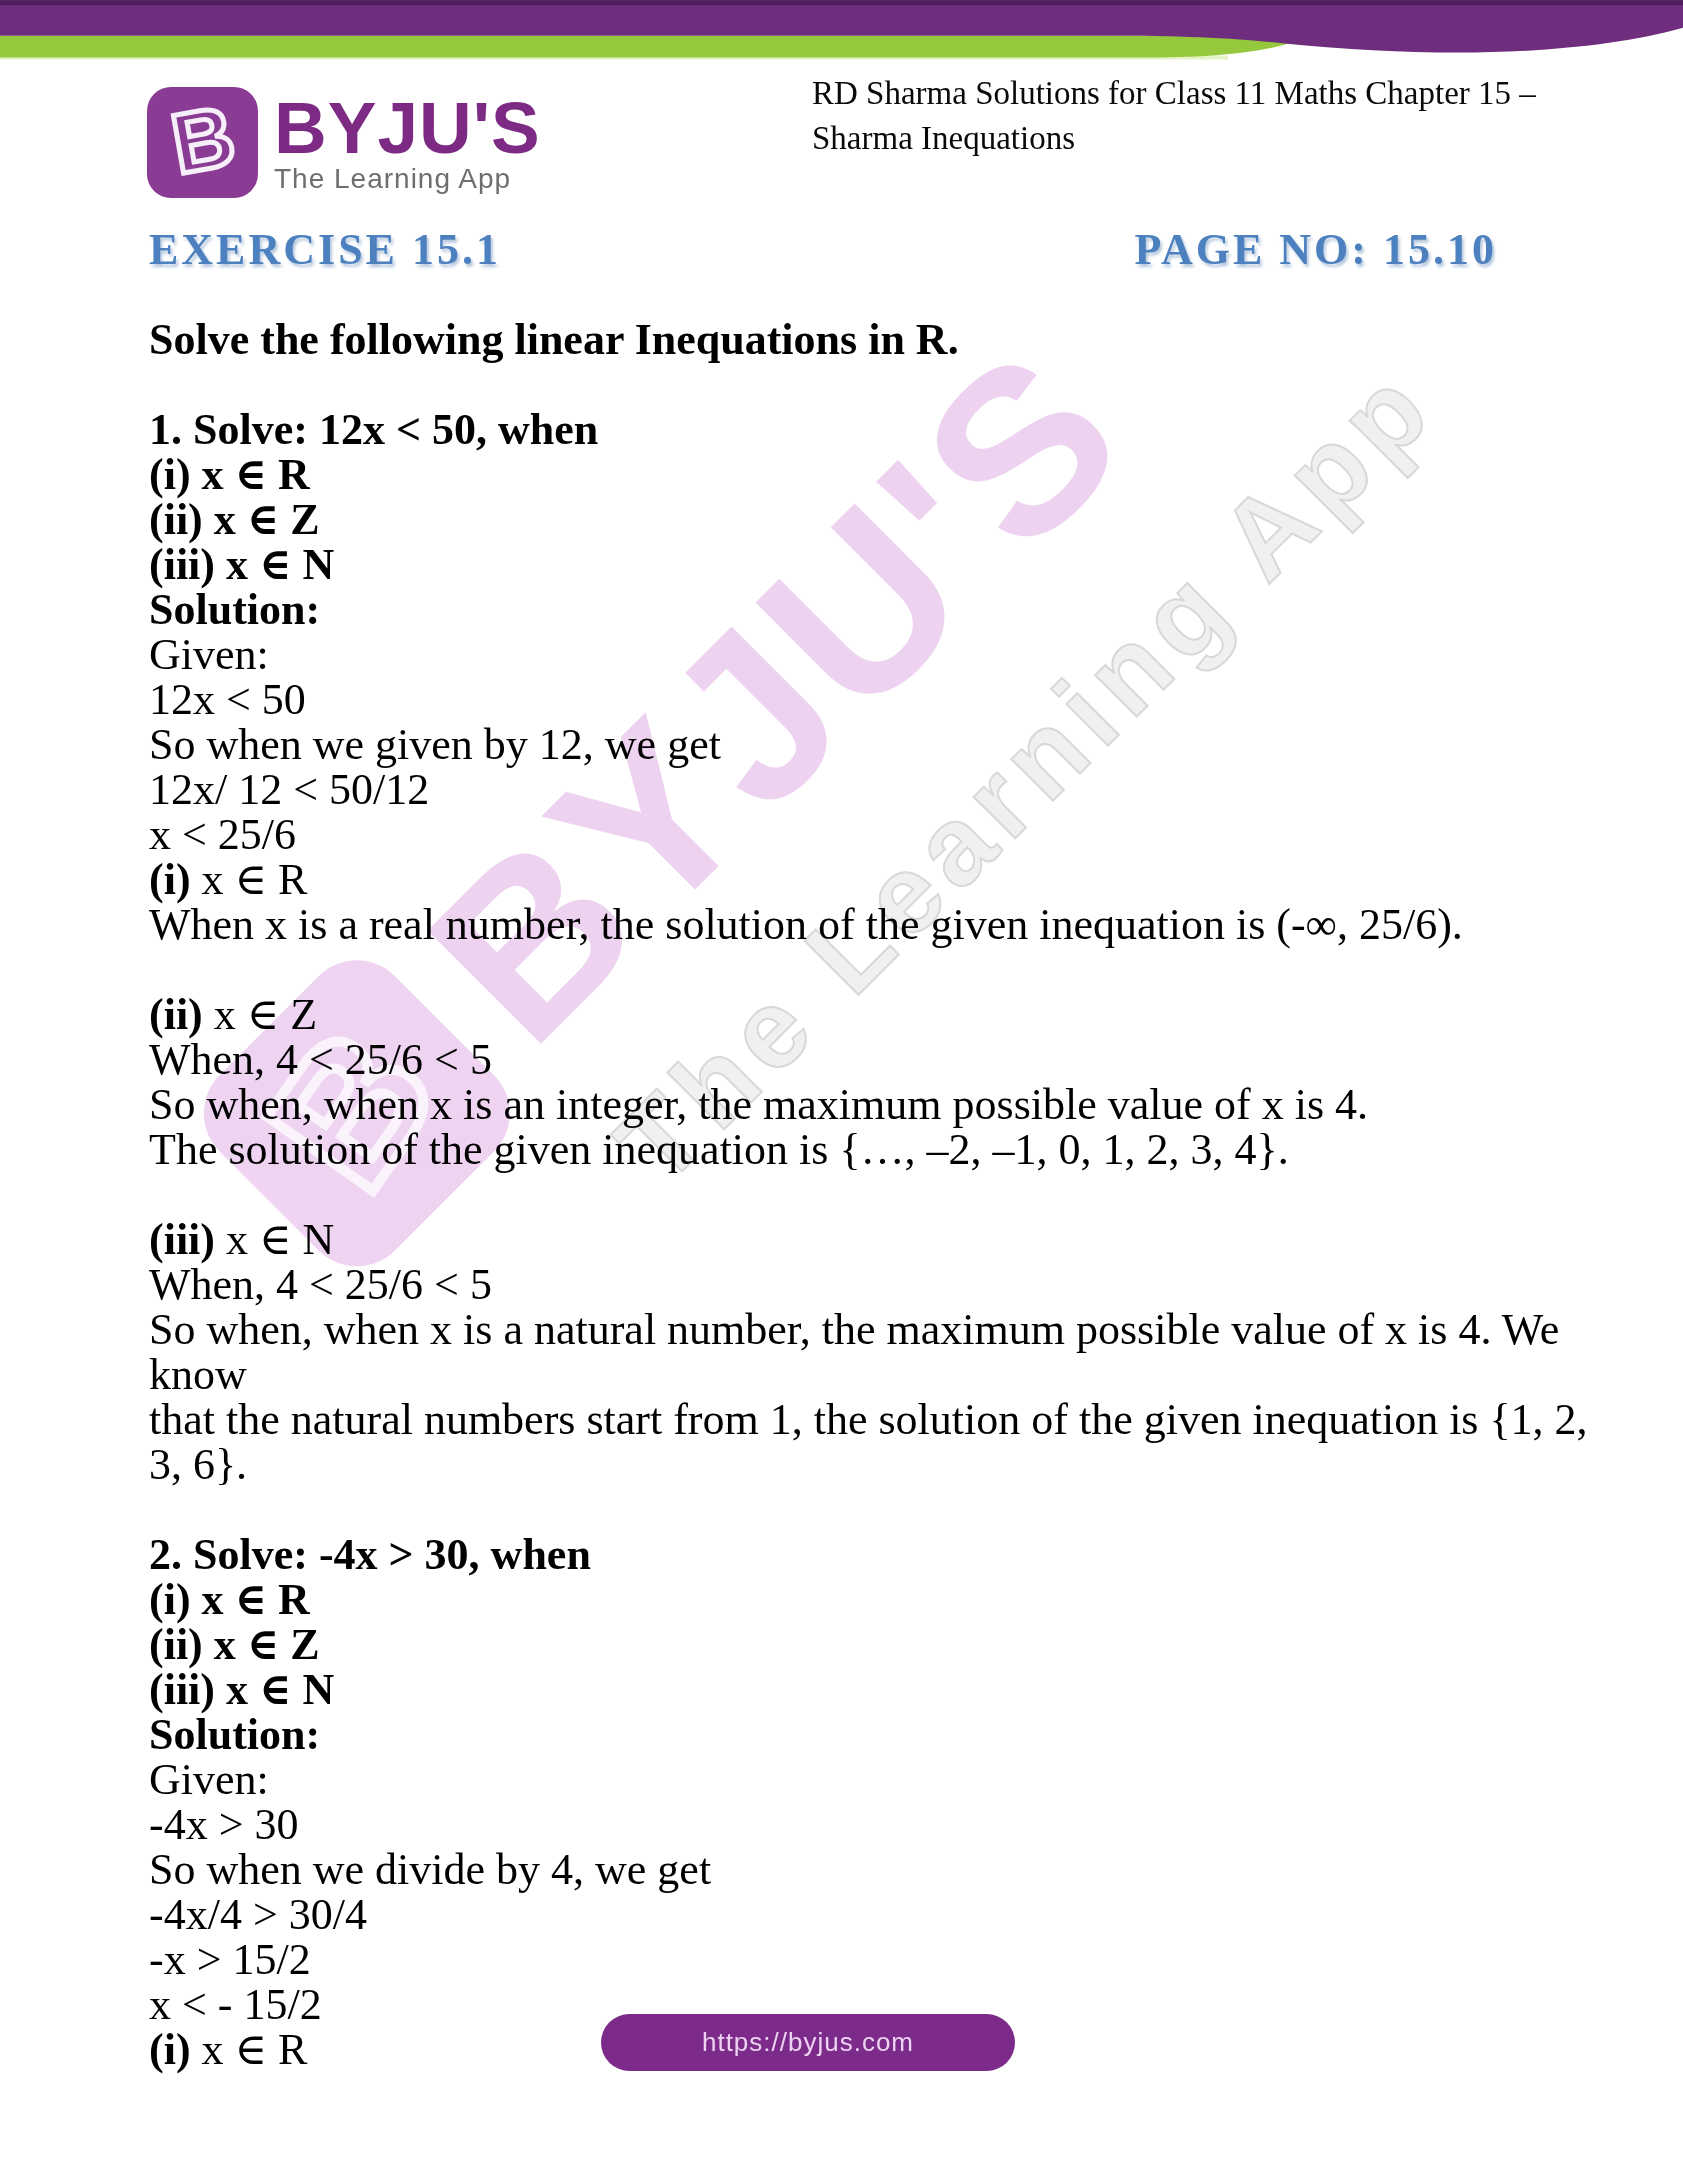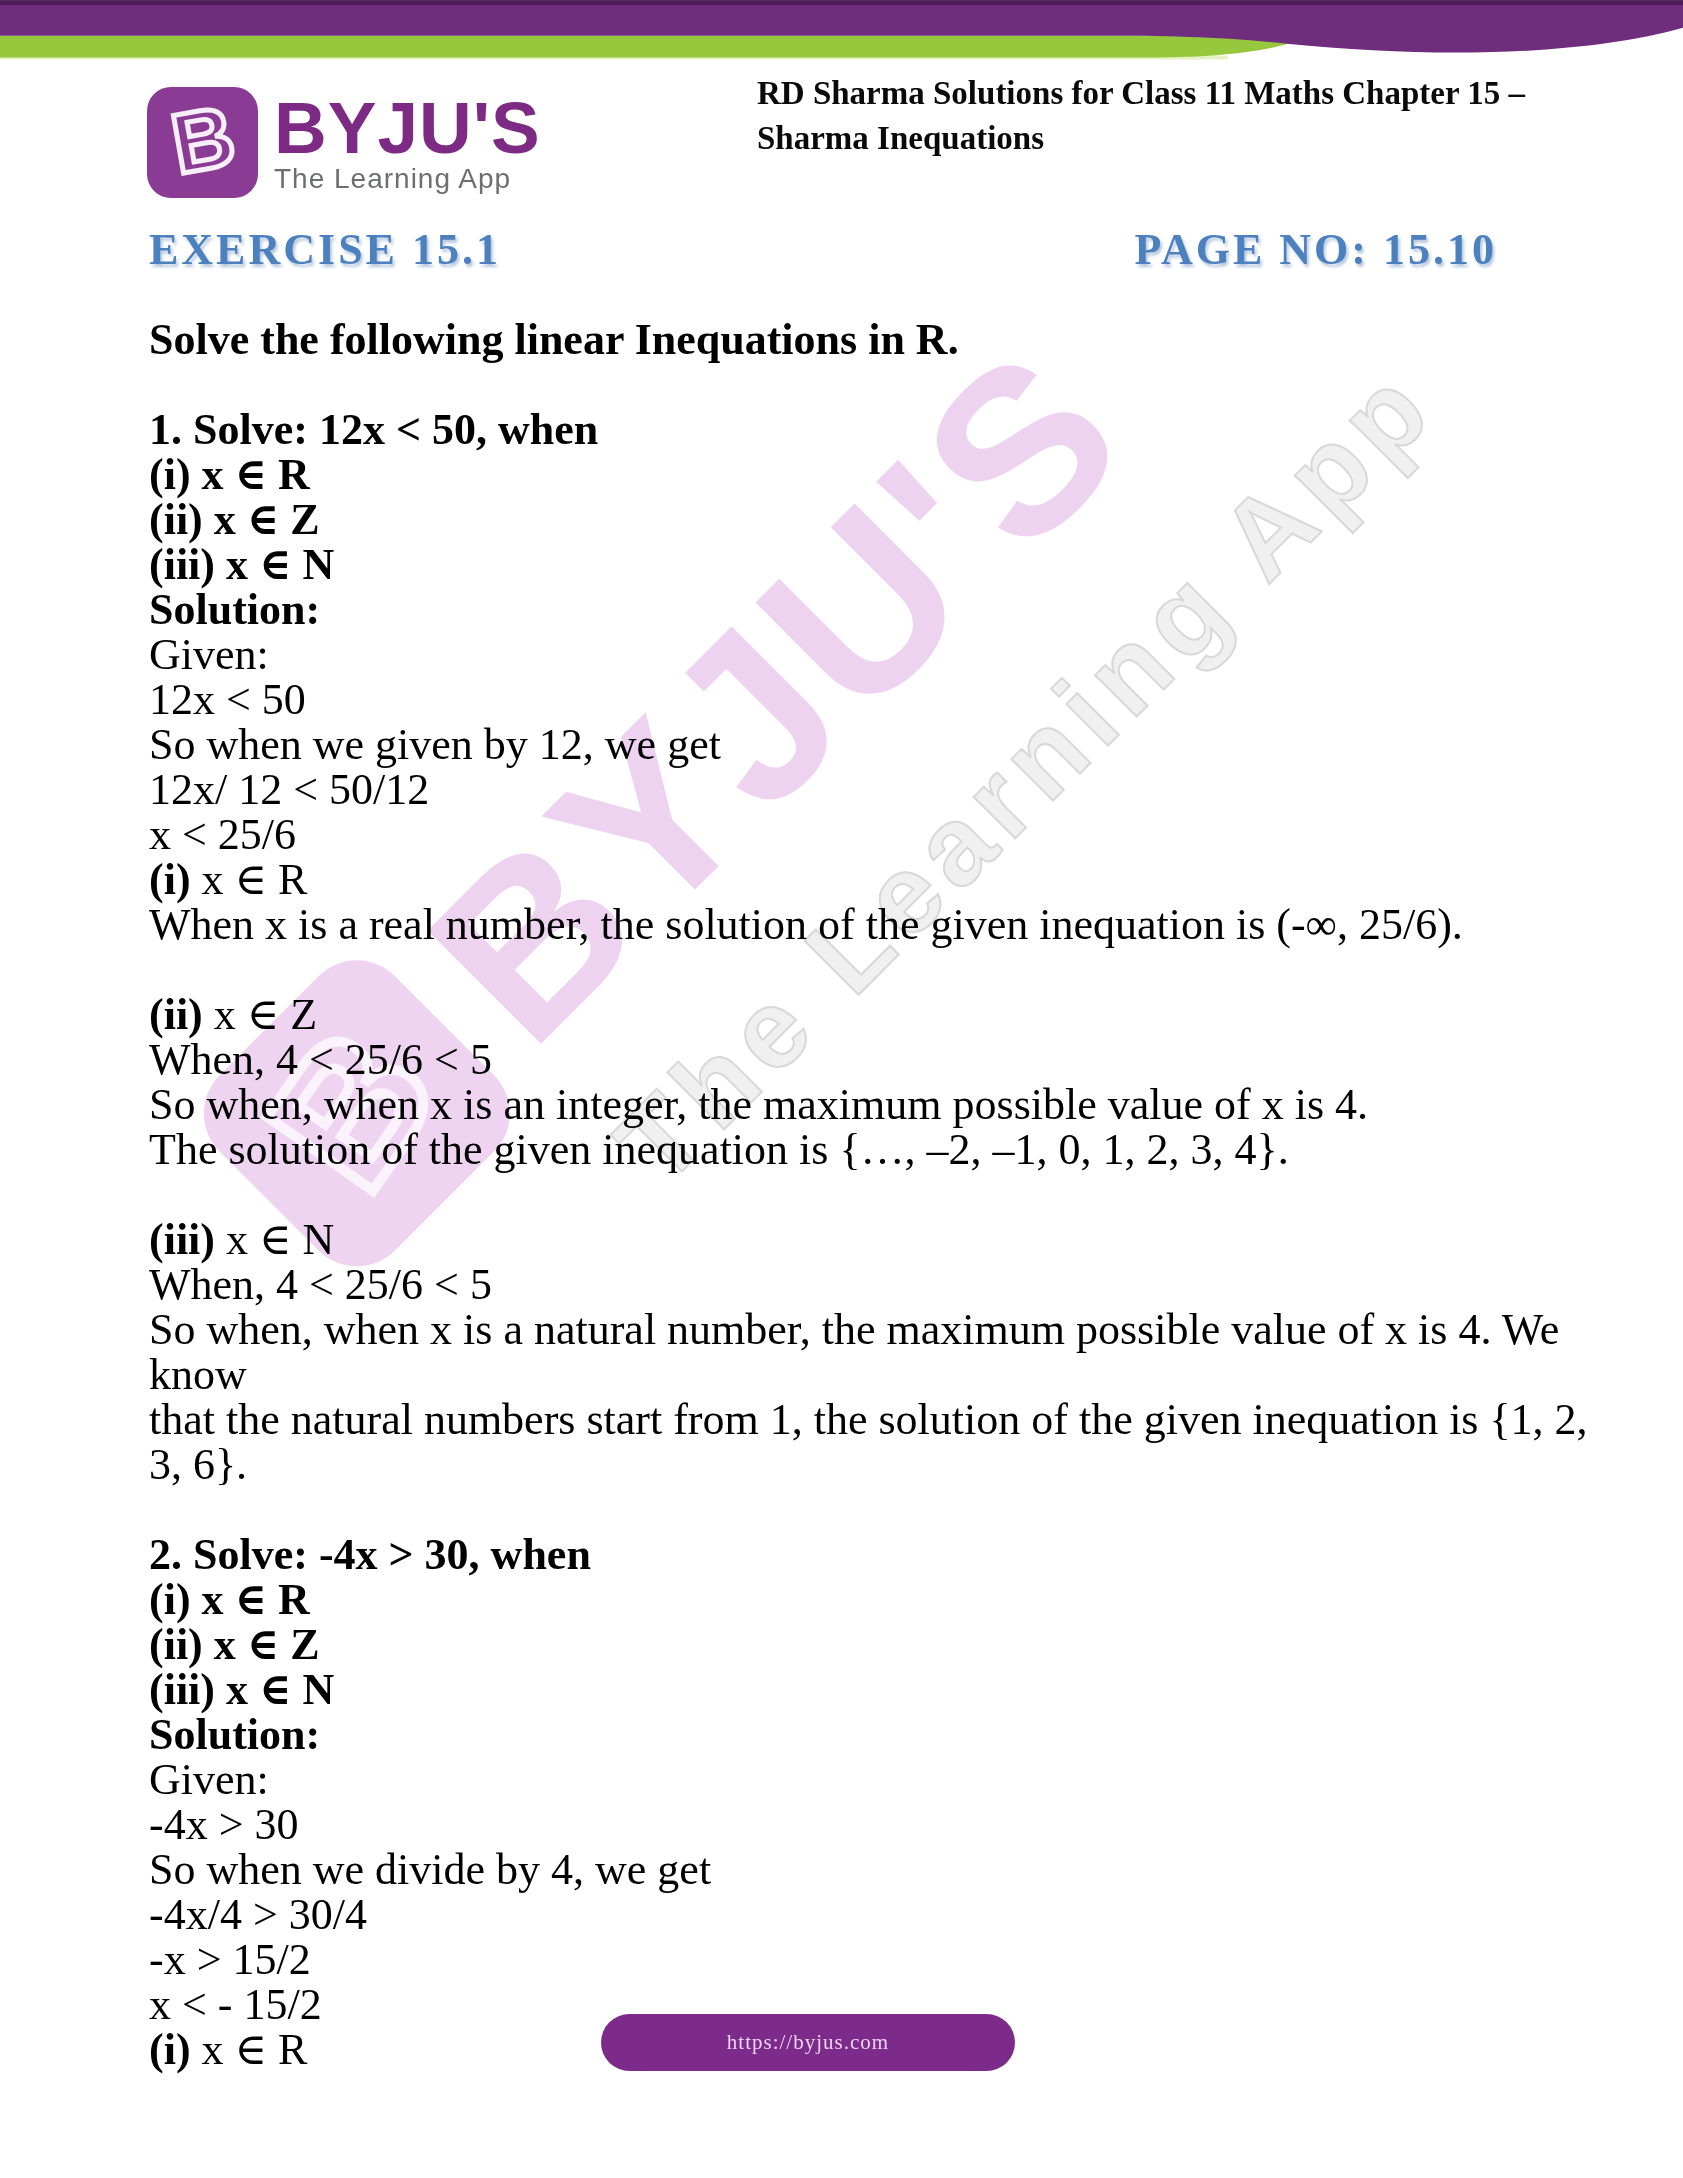--- a/index.html
+++ b/index.html
@@ -20,21 +20,21 @@
   .logo-textcol{display:flex;flex-direction:column;padding-top:6px;}
   .logo-name{
     font-family:"Liberation Sans","DejaVu Sans",sans-serif;font-weight:bold;
     font-size:73px;line-height:69px;color:#7d2a84;letter-spacing:1px;
   }
   .logo-tagline{
     font-family:"Liberation Sans","DejaVu Sans",sans-serif;font-size:28px;line-height:34px;
     color:#6d6e71;letter-spacing:1px;
   }
   
-  .doc-title{position:absolute;top:71px;left:757px;width:871px;font-size:33px;line-height:45px;color:#0a0a0a;z-index:4;font-weight:bold;}
+  .doc-title{position:absolute;top:71px;left:812px;width:871px;font-size:33px;line-height:45px;color:#0a0a0a;z-index:4;}
   
   .ex-row{position:absolute;top:224px;left:149px;right:186px;display:flex;justify-content:space-between;z-index:4;}
   .fancy-blue{
     font-family:"Liberation Serif","DejaVu Serif",serif;font-weight:bold;font-size:44px;
     color:#4d80bf;letter-spacing:3px;text-shadow:2px 3px 3px rgba(90,130,180,0.45);
   }
   
   .content{position:absolute;top:317px;left:149px;width:1465px;font-size:44px;line-height:45px;z-index:2;}
   .block{margin-bottom:45px;}
   .line{white-space:pre-wrap;}
@@ -59,21 +59,21 @@
     margin-top:45px;margin-left:287px;
     font-family:"Liberation Sans","DejaVu Sans",sans-serif;font-weight:bold;
     font-size:111px;color:#f0f0f0;-webkit-text-stroke:2px #d8d8d8;letter-spacing:10px;white-space:nowrap;
   }
   
   .footer-pill{
     position:absolute;left:601px;top:2014px;width:414px;height:57px;background:#7c2b8a;
     border-radius:30px;display:flex;align-items:center;justify-content:center;z-index:4;
   }
   .footer-url{
-    font-family:Liberation Serif, serif;font-size:21px;color:#edd3f1;letter-spacing:1px;
+    font-family:Liberation Sans, sans-serif;font-size:26px;color:#edd3f1;letter-spacing:1px;
   }
 </style>
 </head>
 <body>
 
 <div class="page">
 
   <svg class="header-swoosh" viewBox="0 0 1700 130" xmlns="http://www.w3.org/2000/svg">
 
     <rect x="0" y="56" width="1240" height="4" fill="#e4f2c4"></rect>

